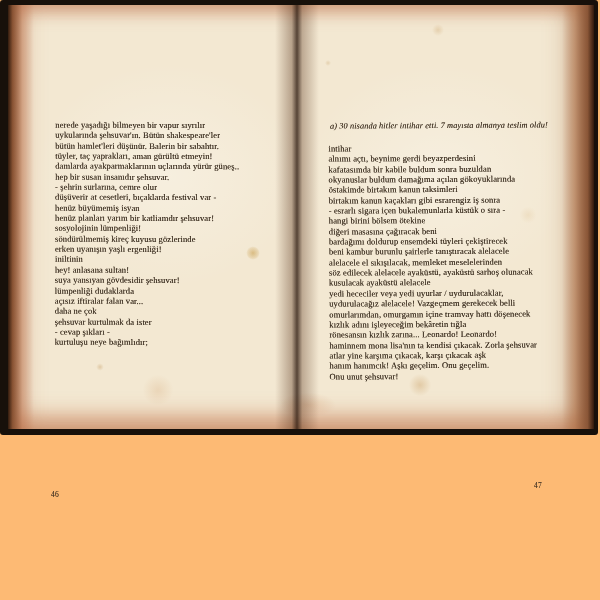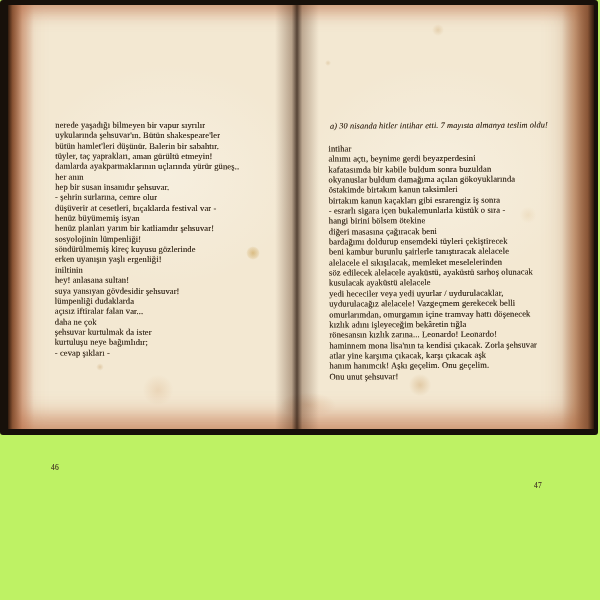--- a/index.html
+++ b/index.html
@@ -8,21 +8,21 @@
     width: 600px;
     height: 600px;
     background: #ffffff;
     overflow: hidden;
     font-family: "Liberation Serif", serif;
   }
   .stage {
     position: relative;
     width: 600px;
     height: 600px;
-    background: #bef264;
+    background: #fdba74;
   }
   
   .book {
     position: absolute;
     left: 0; top: 84;
     width: 598px; height: 435px;
     background: #17100a;
     border-radius: 3px;
   }
   .pages {
@@ -109,21 +109,21 @@
     transform: rotate(-0.30deg);
     text-shadow: 0 0 0.5px rgba(55,42,28,0.6);
   }
   .pagenum {
     position: absolute;
     color: #453625;
     font-size: 7.5px;
     letter-spacing: 0.3px;
     text-shadow: 0 0 0.5px rgba(55,42,28,0.5);
   }
-  .pagenum-left  { left: 51px;  top: 463px; text-align: center; }
+  .pagenum-left  { left: 51px;  top: 490px; text-align: center; }
   .pagenum-right { left: 534px; top: 481px; }
 </style>
 </head>
 <body>
 
 <div class="stage">
   <div class="book">
     <div class="pages"></div>
     <div class="foxing"></div>
     <div class="page-shading"></div>
@@ -131,38 +131,37 @@
     <div class="fore-edge-right"></div>
     <div class="gutter"></div>
   </div>
 
   <div class="poem left-poem">
       <div class="poem-line">nerede yaşadığı bilmeyen bir vapur sıyrılır</div>
       <div class="poem-line">uykularında şehsuvar'ın. Bütün shakespeare'ler</div>
       <div class="poem-line">bütün hamlet'leri düşünür. Balerin bir sabahtır.</div>
       <div class="poem-line">tüyler, taç yaprakları, aman gürültü etmeyin!</div>
       <div class="poem-line">damlarda ayakparmaklarının uçlarında yürür güneş..</div>
-      <div class="poem-line">her anın</div>
       <div class="poem-line">hep bir susan insanıdır şehsuvar.</div>
       <div class="poem-line">- şehrin surlarına, cemre olur</div>
       <div class="poem-line">düşüverir at cesetleri, bıçaklarda festival var -</div>
       <div class="poem-line">henüz büyümemiş isyan</div>
       <div class="poem-line">henüz planları yarım bir katliamdır şehsuvar!</div>
       <div class="poem-line">sosyolojinin lümpenliği!</div>
       <div class="poem-line">söndürülmemiş kireç kuyusu gözlerinde</div>
       <div class="poem-line">erken uyanışın yaşlı ergenliği!</div>
       <div class="poem-line">iniltinin</div>
       <div class="poem-line">hey! anlasana sultan!</div>
       <div class="poem-line">suya yansıyan gövdesidir şehsuvar!</div>
       <div class="poem-line">lümpenliği dudaklarda</div>
       <div class="poem-line">açısız iftiralar falan var...</div>
       <div class="poem-line">daha ne çok</div>
       <div class="poem-line">şehsuvar kurtulmak da ister</div>
+      <div class="poem-line">- cevap şıkları -</div>
       <div class="poem-line">kurtuluşu neye bağımlıdır;</div>
-      <div class="poem-line">- cevap şıkları -</div>
     </div>
 
   <div class="right-header">a) 30 nisanda hitler intihar etti. 7 mayısta almanya teslim oldu!</div>
 
   <div class="poem right-poem">
       <div class="poem-line">intihar</div>
       <div class="poem-line">alnımı açtı, beynime gerdi beyazperdesini</div>
       <div class="poem-line">kafatasımda bir kabile buldum sonra buzuldan</div>
       <div class="poem-line">okyanuslar buldum damağıma açılan gökoyuklarında</div>
       <div class="poem-line">östakimde birtakım kanun taksimleri</div>

